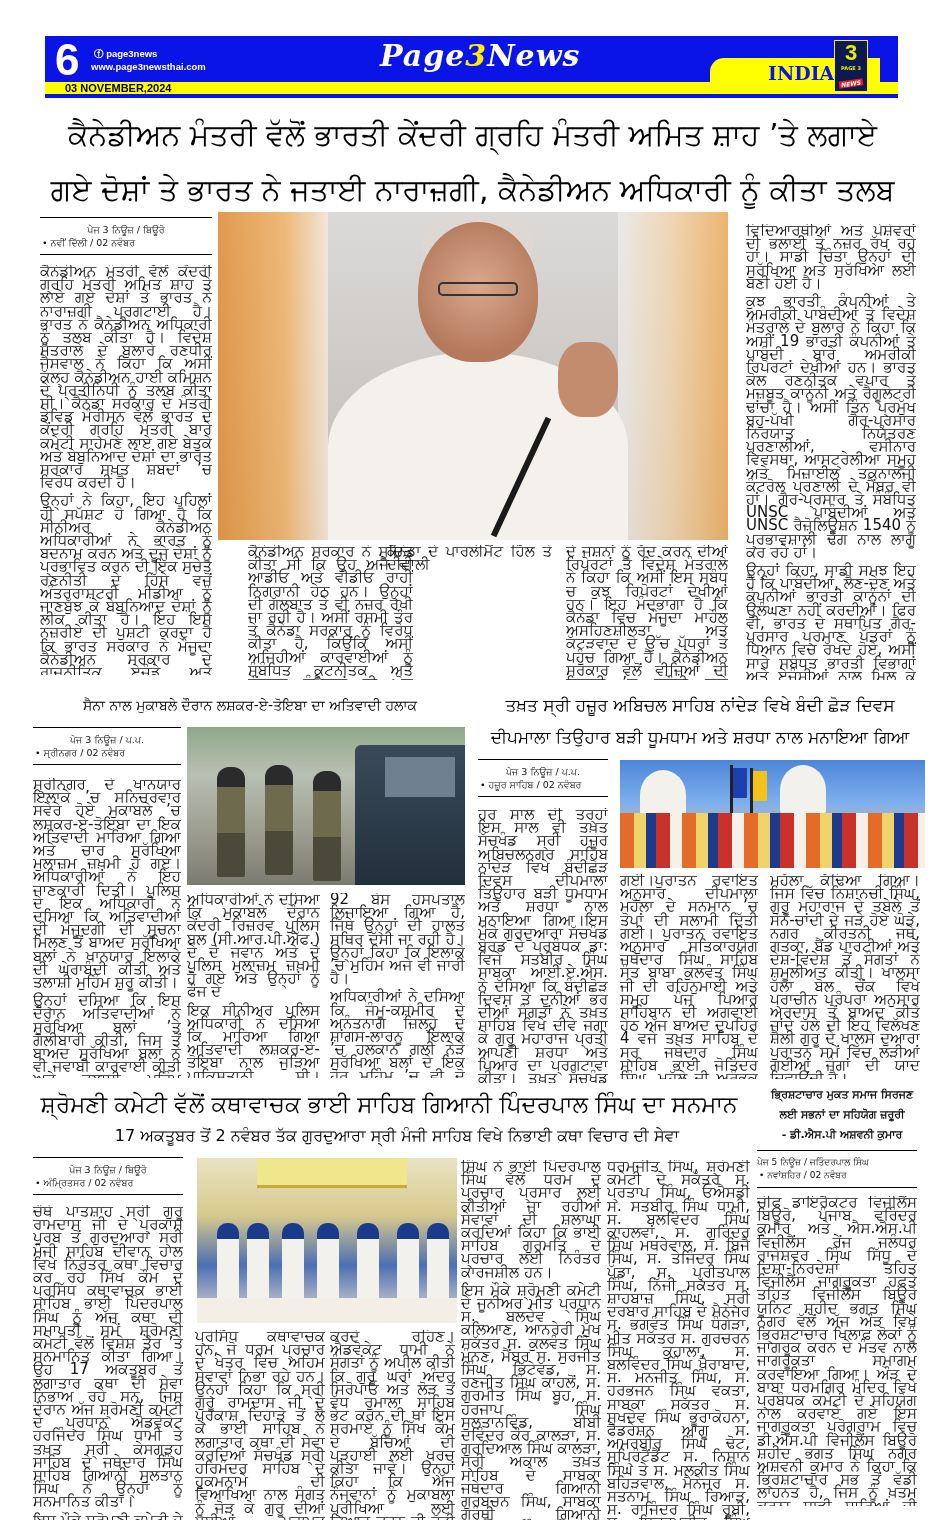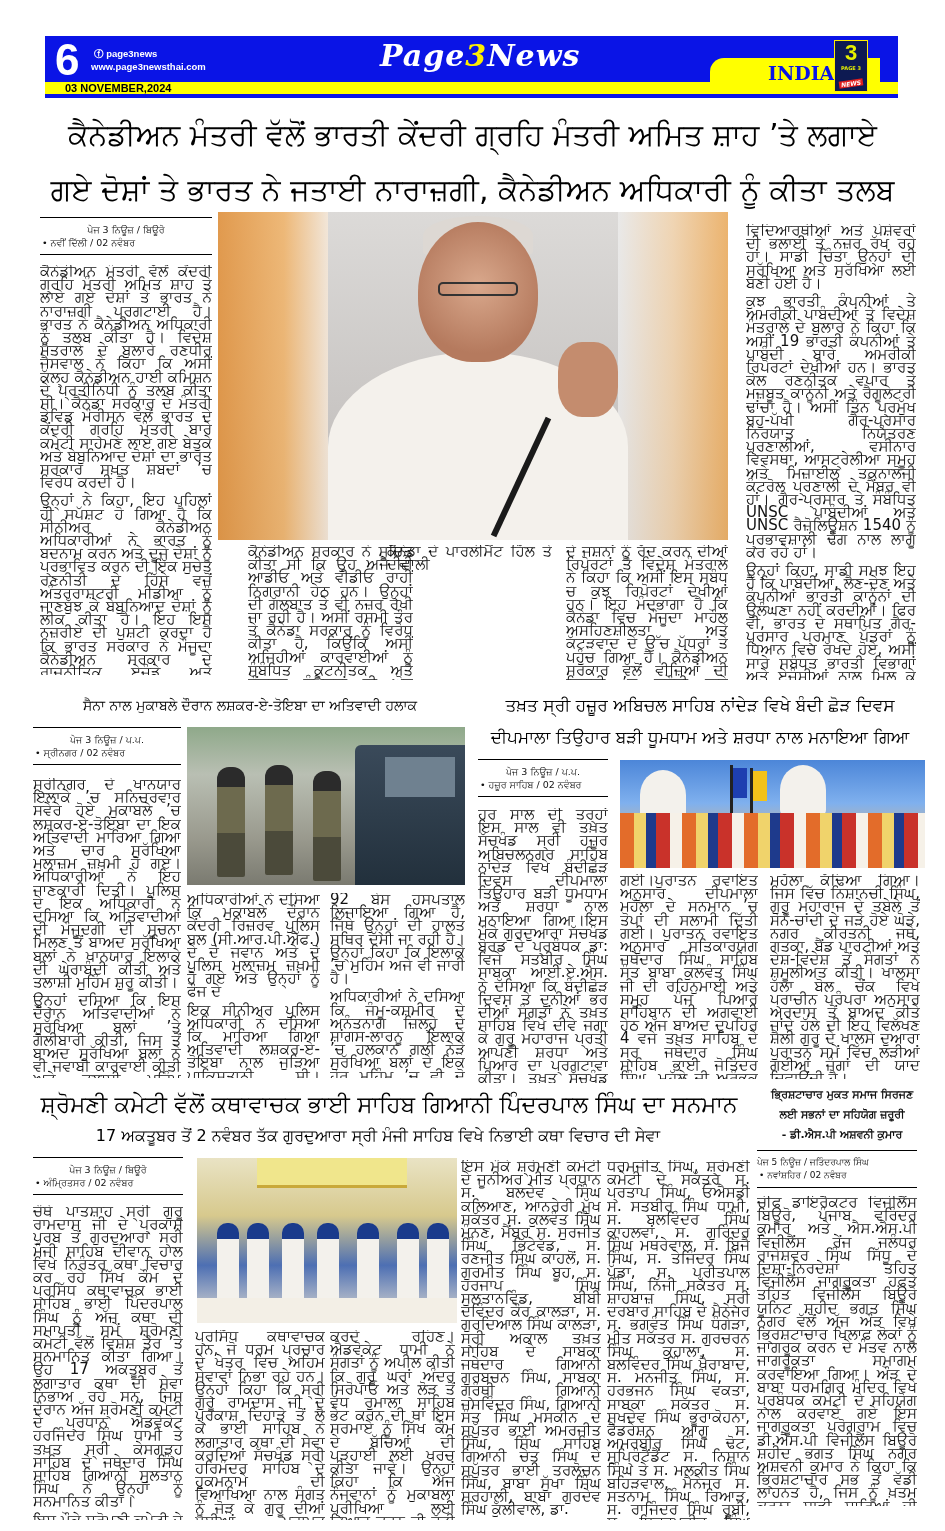--- a/index.html
+++ b/index.html
@@ -176,21 +176,21 @@
   <p>ਹਰ ਸਾਲ ਦੀ ਤਰ੍ਹਾਂ ਇਸ ਸਾਲ ਵੀ ਤਖ਼ਤ ਸੱਚਖੰਡ ਸ੍ਰੀ ਹਜ਼ੂਰ ਅਬਿਚਲਨਗਰ ਸਾਹਿਬ ਨਾਂਦੇੜ ਵਿਖੇ ਬੰਦੀਛੋੜ ਦਿਵਸ ਦੀਪਮਾਲਾ ਤਿਉਹਾਰ ਬੜੀ ਧੂਮਧਾਮ ਅਤੇ ਸ਼ਰਧਾ ਨਾਲ ਮਨਾਇਆ ਗਿਆ।ਇਸ ਮੌਕੇ ਗੁਰਦੁਆਰਾ ਸੱਚਖੰਡ ਬੋਰਡ ਦੇ ਪ੍ਰਬੰਧਕ ਡਾ: ਵਿਜੇ ਸਤਬੀਰ ਸਿੰਘ ਸਾਬਕਾ ਆਈ.ਏ.ਐਸ. ਨੇ ਦੱਸਿਆ ਕਿ ਬੰਦੀਛੋੜ ਦਿਵਸ ਤੇ ਦੁਨੀਆਂ ਭਰ ਦੀਆਂ ਸੰਗਤਾਂ ਨੇ ਤਖ਼ਤ ਸਾਹਿਬ ਵਿਖੇ ਦੀਵੇ ਜਗਾ ਕੇ ਗੁਰੂ ਮਹਾਰਾਜ ਪ੍ਰਤੀ ਆਪਣੀ ਸ਼ਰਧਾ ਅਤੇ ਪਿਆਰ ਦਾ ਪ੍ਰਗਟਾਵਾ ਕੀਤਾ। ਤਖ਼ਤ ਸੱਚਖੰਡ ਸ੍ਰੀ ਹਜ਼ੂਰ ਸਾਹਿਬ ਨਾਂਦੇੜ ਵਿਖੇ ਬੰਦੀਛੋੜ ਦਿਵਸ ਦੀਪਮਾਲਾ ਬੜੇ ਉਤਸ਼ਾਹ ਨਾਲ ਮਨਾਇਆ ਗਿਆ।ਇਸ ਮੌਕੇ ਦੀਪਮਾਲਾ ਮਹੱਲਾ ਵਿਖੇ ਤੋਪਾਂ ਦੀ ਸਲਾਮੀ ਦਿੱਤੀ</p>
 </div>
 <div class="col" style="left:620px; top:874px; width:138px; height:205px;">
   <p>ਗਈ।ਪੁਰਾਤਨ ਰਵਾਇਤ ਅਨੁਸਾਰ ਦੀਪਮਾਲਾ ਮਹੱਲਾ ਦੇ ਸਨਮਾਨ ’ਚ ਤੋਪਾਂ ਦੀ ਸਲਾਮੀ ਦਿੱਤੀ ਗਈ। ਪੁਰਾਤਨ ਰਵਾਇਤ ਅਨੁਸਾਰ ਸਤਿਕਾਰਯੋਗ ਜਥੇਦਾਰ ਸਿੰਘ ਸਾਹਿਬ ਸੰਤ ਬਾਬਾ ਕੁਲਵੰਤ ਸਿੰਘ ਜੀ ਦੀ ਰਹਿਨੁਮਾਈ ਅਤੇ ਸਮੂਹ ਪੰਜ ਪਿਆਰੇ ਸਾਹਿਬਾਨ ਦੀ ਅਗਵਾਈ ਹੇਠ ਅੱਜ ਬਾਅਦ ਦੁਪਹਿਰ 4 ਵਜੇ ਤਖ਼ਤ ਸਾਹਿਬ ਦੇ ਸ੍ਰ ਜਥੇਦਾਰ ਸਿੰਘ ਸਾਹਿਬ ਭਾਈ ਜੋਤਿੰਦਰ ਸਿੰਘ, ਮਹੱਲੇ ਦੀ ਅਰੰਭਕ ਅਰਦਾਸ ਤੋਂ ਬਾਅਦ ਬੜੀ ਧੂਮਧਾਮ ਨਾਲ ਦੀਪਮਾਲਾ</p>
 </div>
 <div class="col" style="left:770px; top:874px; width:150px; height:205px;">
   <p>ਮਹੱਲਾ ਕੱਢਿਆ ਗਿਆ।ਜਿਸ ਵਿੱਚ ਨਿਸ਼ਾਨਚੀ ਸਿੰਘ, ਗੁਰੂ ਮਹਾਰਾਜ ਦੇ ਤਬੇਲੇ ਤੋਂ ਸੋਨੇ-ਚਾਂਦੀ ਦੇ ਜੜੇ ਹੋਏ ਘੋੜੇ, ਨਗਰ ਕੀਰਤਨੀ ਜਥੇ, ਗਤਕਾ, ਬੈਂਡ ਪਾਰਟੀਆਂ ਅਤੇ ਦੇਸ਼-ਵਿਦੇਸ਼ ਤੋਂ ਸੰਗਤਾਂ ਨੇ ਸ਼ਮੂਲੀਅਤ ਕੀਤੀ। ਖਾਲਸਾ ਹੱਲਾ ਬੋਲ ਚੌਂਕ ਵਿਖੇ ਪ੍ਰਾਚੀਨ ਪਰੰਪਰਾ ਅਨੁਸਾਰ ਅਰਦਾਸ ਤੋਂ ਬਾਅਦ ਕੀਤੇ ਜਾਂਦੇ ਹੱਲੇ ਦੀ ਇਹ ਵਿਲੱਖਣ ਸ਼ੈਲੀ ਗੁਰੂ ਦੇ ਖਾਲਸੇ ਦੁਆਰਾ ਪੁਰਾਤਨ ਸਮੇਂ ਵਿੱਚ ਲੜੀਆਂ ਗਈਆਂ ਜੰਗਾਂ ਦੀ ਯਾਦ ਦਿਵਾਉਂਦੀ ਹੈ।</p>
 </div>
 
 <div class="headline" style="left:28px; top:1086px; width:722px; font-size:23px; line-height:36px;">ਸ਼੍ਰੋਮਣੀ ਕਮੇਟੀ ਵੱਲੋਂ ਕਥਾਵਾਚਕ ਭਾਈ ਸਾਹਿਬ ਗਿਆਨੀ ਪਿੰਦਰਪਾਲ ਸਿੰਘ ਦਾ ਸਨਮਾਨ</div>
-<div class="headline" style="left:17px; top:1122px; width:722px; font-size:16px; line-height:28px; font-weight:normal;">17 ਅਕਤੂਬਰ ਤੋਂ 2 ਨਵੰਬਰ ਤੱਕ ਗੁਰਦੁਆਰਾ ਸ੍ਰੀ ਮੰਜੀ ਸਾਹਿਬ ਵਿਖੇ ਨਿਭਾਈ ਕਥਾ ਵਿਚਾਰ ਦੀ ਸੇਵਾ</div>
+<div class="headline" style="left:36px; top:1122px; width:722px; font-size:16px; line-height:28px; font-weight:normal;">17 ਅਕਤੂਬਰ ਤੋਂ 2 ਨਵੰਬਰ ਤੱਕ ਗੁਰਦੁਆਰਾ ਸ੍ਰੀ ਮੰਜੀ ਸਾਹਿਬ ਵਿਖੇ ਨਿਭਾਈ ਕਥਾ ਵਿਚਾਰ ਦੀ ਸੇਵਾ</div>
 <div class="byline" style="left:33px; top:1157px; width:150px;">
   <div class="agency">ਪੇਜ 3 ਨਿਊਜ਼ / ਬਿਊਰੋ</div>
   <div class="place">• ਅੰਮ੍ਰਿਤਸਰ / 02 ਨਵੰਬਰ</div>
 </div>
 <div class="photo photo-gurdwara">
   <div class="canopy"></div>
   <div class="person" style="left:20px;"></div>
   <div class="person" style="left:50px;"></div>
   <div class="person" style="left:85px;"></div>
   <div class="person" style="left:120px;"></div>
@@ -204,20 +204,21 @@
   <p>ਇਸ ਮੌਕੇ ਸ਼੍ਰੋਮਣੀ ਕਮੇਟੀ ਦੇ ਪ੍ਰਧਾਨ ਐਡਵੋਕੇਟ ਹਰਜਿੰਦਰ ਸਿੰਘ ਧਾਮੀ ਨੇ ਸੰਬੋਧਨ ਕਰਦਿਆਂ ਕਿਹਾ ਕਿ ਭਾਈ ਪਿੰਦਰਪਾਲ ਸਿੰਘ ਸਿੱਖ ਕੌਮ ਦੇ</p>
 </div>
 <div class="col" style="left:195px; top:1330px; width:130px; height:190px;">
   <p>ਪ੍ਰਸਿੱਧ ਕਥਾਵਾਚਕ ਹਨ, ਜੋ ਧਰਮ ਪ੍ਰਚਾਰ ਦੇ ਖੇਤਰ ਵਿਚ ਅਹਿਮ ਸੇਵਾਵਾਂ ਨਿਭਾ ਰਹੇ ਹਨ। ਉਨ੍ਹਾਂ ਕਿਹਾ ਕਿ ਸ੍ਰੀ ਗੁਰੂ ਰਾਮਦਾਸ ਜੀ ਦੇ ਪ੍ਰਕਾਸ਼ ਦਿਹਾੜੇ ਤੋਂ ਲੈ ਕੇ ਭਾਈ ਸਾਹਿਬ ਨੇ ਲਗਾਤਾਰ ਕਥਾ ਦੀ ਸੇਵਾ ਕਰਦਿਆਂ ਸੱਚਖੰਡ ਸ੍ਰੀ ਹਰਿਮੰਦਰ ਸਾਹਿਬ ਦੇ ਹੁਕਮਨਾਮੇ ਦੀ ਵਿਆਖਿਆ ਨਾਲ ਸੰਗਤ ਨੂੰ ਜੋੜ ਕੇ ਗੁਰੂ ਦੀਆਂ ਖੁਸ਼ੀਆਂ ਪ੍ਰਾਪਤ ਕੀਤੀਆਂ ਹਨ ਅਤੇ ਅਰਦਾਸ ਹੈ ਕਿ ਉਹ ਇਸੇ ਤਰ੍ਹਾਂ ਸਿੱਖ ਕੌਮ ਦੀ ਸੇਵਾ</p>
 </div>
 <div class="col" style="left:330px; top:1330px; width:125px; height:190px;">
   <p>ਕਰਦੇ ਰਹਿਣ। ਐਡਵੋਕੇਟ ਧਾਮੀ ਨੇ ਸੰਗਤਾਂ ਨੂੰ ਅਪੀਲ ਕੀਤੀ ਕਿ ਗੁਰੂ ਘਰਾਂ ਅੰਦਰ ਸਿਰੋਪਾਓ ਅਤੇ ਲੋੜ ਤੋਂ ਵੱਧ ਰੁਮਾਲਾ ਸਾਹਿਬ ਭੇਟ ਕਰਨ ਦੀ ਥਾਂ ਇਸ ਸਰਮਾਏ ਨੂੰ ਸਿੱਖ ਕੌਮ ਦੇ ਬੱਚਿਆਂ ਦੀ ਪੜ੍ਹਾਈ ਲਈ ਖਰਚ ਕੀਤਾ ਜਾਵੇ। ਉਨ੍ਹਾਂ ਕਿਹਾ ਕਿ ਅੱਜ ਨੌਜਵਾਨਾਂ ਨੂੰ ਮੁਕਾਬਲਾ ਪ੍ਰੀਖਿਆ ਲਈ ਤਿਆਰ ਕਰਨ ਦੀ ਵੱਡੀ ਲੋੜ ਹੈ।</p>
   <p>ਇਸ ਮੌਕੇ ਤਖ਼ਤ ਸ੍ਰੀ ਕੇਸਗੜ੍ਹ ਸਾਹਿਬ ਦੇ ਜਥੇਦਾਰ ਗਿਆਨੀ ਸੁਲਤਾਨ</p>
 </div>
 <div class="col" style="left:461px; top:1160px; width:140px; height:360px;">
+  <p>ਸਿੰਘ ਨੇ ਭਾਈ ਪਿੰਦਰਪਾਲ ਸਿੰਘ ਵੱਲੋਂ ਧਰਮ ਦੇ ਪ੍ਰਚਾਰ ਪ੍ਰਸਾਰ ਲਈ ਕੀਤੀਆਂ ਜਾ ਰਹੀਆਂ ਸੇਵਾਵਾਂ ਦੀ ਸ਼ਲਾਘਾ ਕਰਦਿਆਂ ਕਿਹਾ ਕਿ ਭਾਈ ਸਾਹਿਬ ਗੁਰਮਤਿ ਦੇ ਪ੍ਰਚਾਰ ਲਈ ਨਿਰੰਤਰ ਕਾਰਜਸ਼ੀਲ ਹਨ।</p>
   <p>ਇਸ ਮੌਕੇ ਸ਼੍ਰੋਮਣੀ ਕਮੇਟੀ ਦੇ ਜੂਨੀਅਰ ਮੀਤ ਪ੍ਰਧਾਨ ਸ. ਬਲਦੇਵ ਸਿੰਘ ਕਲਿਆਣ, ਆਨਰੇਰੀ ਮੁੱਖ ਸਕੱਤਰ ਸ. ਕੁਲਵੰਤ ਸਿੰਘ ਮੰਨਣ, ਮੈਂਬਰ ਸ. ਸੁਰਜੀਤ ਸਿੰਘ ਭਿੱਟੇਵੱਡ, ਸ. ਰਣਜੀਤ ਸਿੰਘ ਕਾਹਲੋਂ, ਸ. ਗੁਰਮੀਤ ਸਿੰਘ ਬੂਹ, ਸ. ਹਰਜਾਪ ਸਿੰਘ ਸੁਲਤਾਨਵਿੰਡ, ਬੀਬੀ ਦਵਿੰਦਰ ਕੌਰ ਕਾਲੜਾ, ਸ. ਗੁਰਦਿਆਲ ਸਿੰਘ ਕਾਲੜਾ, ਸ੍ਰੀ ਅਕਾਲ ਤਖ਼ਤ ਸਾਹਿਬ ਦੇ ਸਾਬਕਾ ਜਥੇਦਾਰ ਗਿਆਨੀ ਗੁਰਬਚਨ ਸਿੰਘ, ਸਾਬਕਾ ਗ੍ਰੰਥੀ ਗਿਆਨੀ ਜਸਵਿੰਦਰ ਸਿੰਘ, ਗਿਆਨੀ ਸੰਤ ਸਿੰਘ ਮਸਕੀਨ ਦੇ ਸਪੁੱਤਰ ਭਾਈ ਅਮਰਜੀਤ ਸਿੰਘ, ਸਿੰਘ ਸਾਹਿਬ ਗਿਆਨੀ ਚੇਤ ਸਿੰਘ ਦੇ ਸਪੁੱਤਰ ਭਾਈ ਤਰਲੋਚਨ ਸਿੰਘ, ਬਾਬਾ ਸੁੱਖਾ ਸਿੰਘ ਸਰਹਾਲੀ, ਬਾਬਾ ਗੁਰਦੇਵ ਸਿੰਘ ਕੁੱਲੀਵਾਲੇ, ਡਾ.</p>
 </div>
 <div class="col" style="left:607px; top:1160px; width:143px; height:360px;">
   <p>ਧਰਮਜੀਤ ਸਿੰਘ, ਸ਼੍ਰੋਮਣੀ ਕਮੇਟੀ ਦੇ ਸਕੱਤਰ ਸ. ਪ੍ਰਤਾਪ ਸਿੰਘ, ਓਐਸਡੀ ਸ. ਸਤਬੀਰ ਸਿੰਘ ਧਾਮੀ, ਸ. ਬਲਵਿੰਦਰ ਸਿੰਘ ਕਾਹਲਵਾਂ, ਸ. ਗੁਰਿੰਦਰ ਸਿੰਘ ਮਥਰੇਵਾਲ, ਸ. ਬਿਜੈ ਸਿੰਘ, ਸ. ਤੇਜਿੰਦਰ ਸਿੰਘ ਪੱਡਾ, ਸ. ਪ੍ਰੀਤਪਾਲ ਸਿੰਘ, ਨਿੱਜੀ ਸਕੱਤਰ ਸ. ਸ਼ਾਹਬਾਜ਼ ਸਿੰਘ, ਸ੍ਰੀ ਦਰਬਾਰ ਸਾਹਿਬ ਦੇ ਮੈਨੇਜਰ ਸ. ਭਗਵੰਤ ਸਿੰਘ ਧੰਗੇੜਾ, ਮੀਤ ਸਕੱਤਰ ਸ. ਗੁਰਚਰਨ ਸਿੰਘ ਕੁਹਾਲਾ, ਸ. ਬਲਵਿੰਦਰ ਸਿੰਘ ਖੈਰਾਬਾਦ, ਸ. ਮਨਜੀਤ ਸਿੰਘ, ਸ. ਹਰਭਜਨ ਸਿੰਘ ਵਕਤਾ, ਸਾਬਕਾ ਸਕੱਤਰ ਸ. ਸੁਖਦੇਵ ਸਿੰਘ ਭੂਰਾਕੋਹਨਾ, ਫੈਡਰੇਸ਼ਨ ਆਗੂ ਸ. ਅਮਰਬੀਰ ਸਿੰਘ ਢੋਟ, ਸੁਪ੍ਰਿੰਟੈਂਡੈਂਟ ਸ. ਨਿਸ਼ਾਨ ਸਿੰਘ ਤੇ ਸ. ਮਲਕੀਤ ਸਿੰਘ ਬਹਿੜਵਾਲ, ਮੈਨੇਜਰ ਸ. ਸਤਨਾਮ ਸਿੰਘ ਰਿਆੜ, ਸ. ਰਾਜਿੰਦਰ ਸਿੰਘ ਰੂਬੀ, ਸ. ਬਿਕਰਮਜੀਤ ਸਿੰਘ ਝੰਗੀ, ਸ. ਗੁਰਤਿੰਦਰਪਾਲ ਸਿੰਘ, ਹੈੱਡ ਪ੍ਰਚਾਰਕ ਭਾਈ ਜਗਦੇਵ ਸਿੰਘ, ਸ. ਮਨਿੰਦਰਪਾਲ ਸਿੰਘ ਗੁੰਬਰ, ਸ. ਰਣਜੀਤ ਸਿੰਘ ਰਾਣਾ ਤੇ ਹੋਰ ਮੌਜੂਦ ਸਨ।</p>
 </div>
 
 <div class="right-box-head">
   <div>ਭ੍ਰਿਸ਼ਟਾਚਾਰ ਮੁਕਤ ਸਮਾਜ ਸਿਰਜਣ</div>
   <div>ਲਈ ਸਭਨਾਂ ਦਾ ਸਹਿਯੋਗ ਜ਼ਰੂਰੀ</div>
   <div>- ਡੀ.ਐਸ.ਪੀ ਅਸ਼ਵਨੀ ਕੁਮਾਰ</div>

